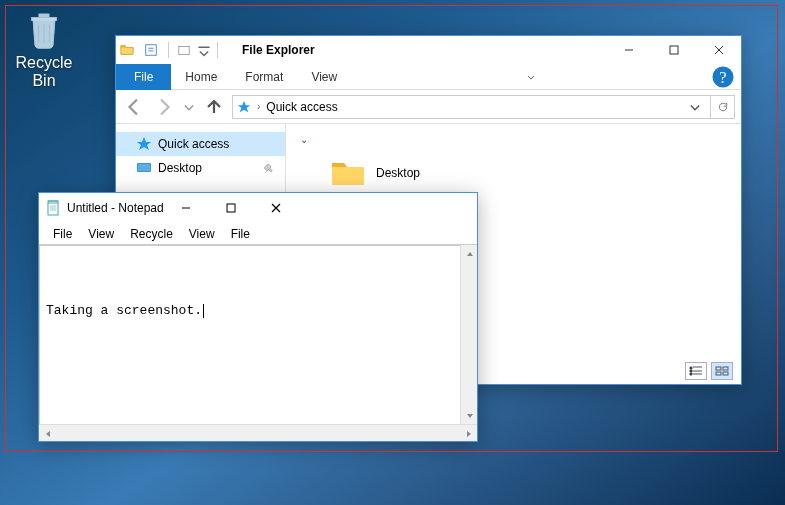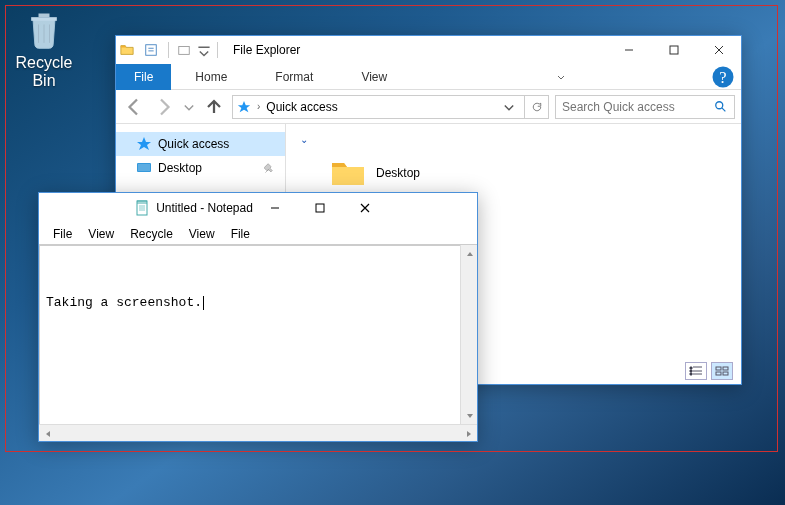--- a/index.html
+++ b/index.html
@@ -38,25 +38,25 @@
 .titlebar .title-text { flex: 0 0 auto; font-size: 12px; color: #000; }
 .titlebar .spacer { flex: 1; }
 .window-ctrl { width: 45px; height: 28px; display: flex; align-items: center; justify-content: center; color: #333; }
 .window-ctrl svg { width: 10px; height: 10px; }
 
 
 .qat { display: flex; align-items: center; height: 28px; }
 .qat .ql { width: 22px; height: 22px; display: flex; align-items: center; justify-content: center; margin-right: 2px; }
 .qat .ql svg { width: 14px; height: 14px; }
 .qat-sep { width: 1px; height: 16px; background: #ccc; margin: 0 4px; }
-.qat .title-text { margin-left: 11px; }
+.qat .title-text { margin-left: 20px; font-weight: bold; }
 
 
 .ribbon { display: flex; align-items: center; height: 26px; background: #fff; border-bottom: 1px solid #ddd; }
-.ribbon .tab { padding: 0 24px; height: 26px; display: flex; align-items: center; font-size: 12px; color: #333; }
+.ribbon .tab { padding: 0 14px; height: 26px; display: flex; align-items: center; font-size: 12px; color: #333; }
 .ribbon .tab.file { background: #1979ca; color: #fff; padding: 0 18px; }
 .ribbon .help { margin-left: auto; width: 24px; height: 24px; margin-right: 6px; display:flex; align-items:center; justify-content:center;}
 .ribbon .chev { width:18px; display:flex; align-items:center; justify-content:center; color:#666;}
 
 
 .nav-row { display: flex; align-items: center; height: 34px; background: #fff; padding: 0 6px; gap: 6px; border-bottom: 1px solid #e0e0e0;}
 .nav-btn { width: 24px; height: 24px; display: flex; align-items: center; justify-content: center; color: #888; }
 .address { flex: 1; height: 24px; border: 1px solid #ccc; display: flex; align-items: center; padding: 0 4px; background:#fff;}
 .address svg { width: 14px; height: 14px; margin-right: 4px; }
 .address .bc { padding: 0 4px; font-size: 12px; color: #000; }
@@ -78,26 +78,26 @@
 .section-head { color:#1a54b5; font-size:14px; display:flex; align-items:center; gap:6px; margin-bottom:10px;}
 .section-head .ch { color:#1a54b5; font-size:10px;}
 .folder-item { display:flex; align-items:center; gap:10px; padding-left:30px;}
 .folder-item .ficon { width:36px; height:36px;}
 .folder-item .flabel { font-size:12px;}
 .status-row { position:absolute; bottom:4px; right:8px; display:flex; gap:4px;}
 .view-btn { width:22px; height:18px; border:1px solid #aac; display:flex; align-items:center; justify-content:center;}
 .view-btn.active{ background:#cce8ff;}
 
 
-.np-titlebar { height:30px; display:flex; align-items:center; background:#fff;justify-content:center;}
+.np-titlebar { height:30px; display:flex; align-items:center; background:#fff;}
 .np-titlebar .nicon{ width:16px; height:16px; margin:0 6px;}
 .np-menu { height:22px; display:flex; align-items:center; gap:0; padding-left:6px; border-bottom:1px solid #ccc;}
 .np-menu .mitem { padding:0 8px; font-size:12px;}
 .np-body { position:relative; flex:1;}
-.np-text { position:absolute; inset:0 17px 17px 0; border:1px solid #ccc; border-right:0; border-bottom:0; padding:4px 6px; font-family:"Consolas","Courier New",monospace; font-size:13px; background:#fff; overflow:hidden;}
+.np-text { position:absolute; inset:0 17px 17px 0; border:1px solid #ccc; border-right:0; border-bottom:0; padding:12px 6px; font-family:"Consolas","Courier New",monospace; font-size:13px; background:#fff; overflow:hidden;}
 .cursor{ display:inline-block; width:1px; height:14px; background:#000; vertical-align:text-bottom; margin-left:1px;}
 .scroll-v{position:absolute; right:0; top:0; bottom:17px; width:17px; background:#f0f0f0; border-left:1px solid #ddd;}
 .scroll-h{position:absolute; left:0; right:0; bottom:0; height:17px; background:#f0f0f0; border-top:1px solid #ddd;}
 .scroll-btn{width:17px; height:17px; display:flex; align-items:center; justify-content:center; color:#666;}
 .scroll-v .track{flex:1;}
 .notepad .inner{display:flex; flex-direction:column; height:100%;}
 .np-body{height:calc(100% - 30px - 22px);}
 
 
 .star-blue path{fill:#2196f3;}
@@ -217,29 +217,20 @@
           <svg width="10" height="10" viewBox="0 0 10 10">
             <path d="M2 4l3 3 3-3" stroke="#555" fill="none"></path>
           </svg>
         </span>
     </div>
     <div class="refresh">
         <svg width="12" height="12" viewBox="0 0 16 16">
           <path d="M13 8a5 5 0 11-2-4l2-1v4h-4" stroke="#555" fill="none"></path>
         </svg>
       </div>
-    <div class="search">
-      <input placeholder="Search Quick access" style="">
-      <span class="sicon">
-          <svg width="14" height="14" viewBox="0 0 16 16">
-            <circle cx="6" cy="6" r="4" stroke="#1979ca" fill="none" stroke-width="1.5"></circle>
-            <path d="M9 9l4 4" stroke="#1979ca" stroke-width="1.5"></path>
-          </svg>
-        </span>
-    </div>
   </div>
 
   <div class="exp-body">
     <div class="nav-pane">
       <div class="nav-item selected">
         <span>
             <svg width="16" height="16" viewBox="0 0 16 16" class="star-blue">
               <path d="M8 1l2 5h5l-4 3 2 5-5-3-5 3 2-5-4-3h5z"></path>
             </svg>
           </span>

